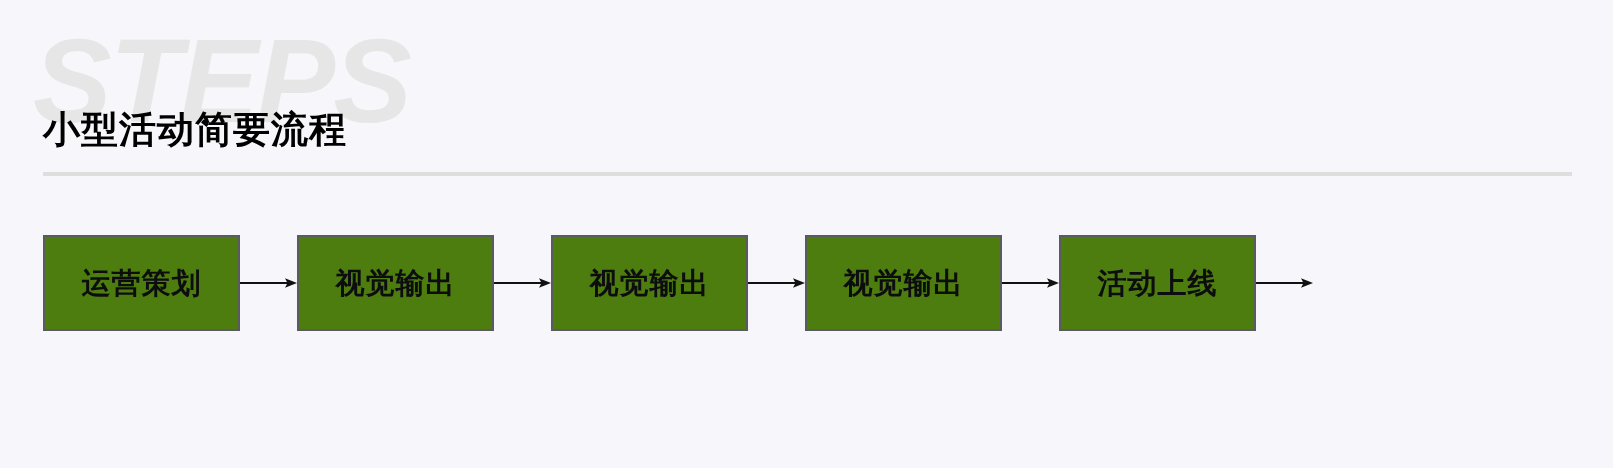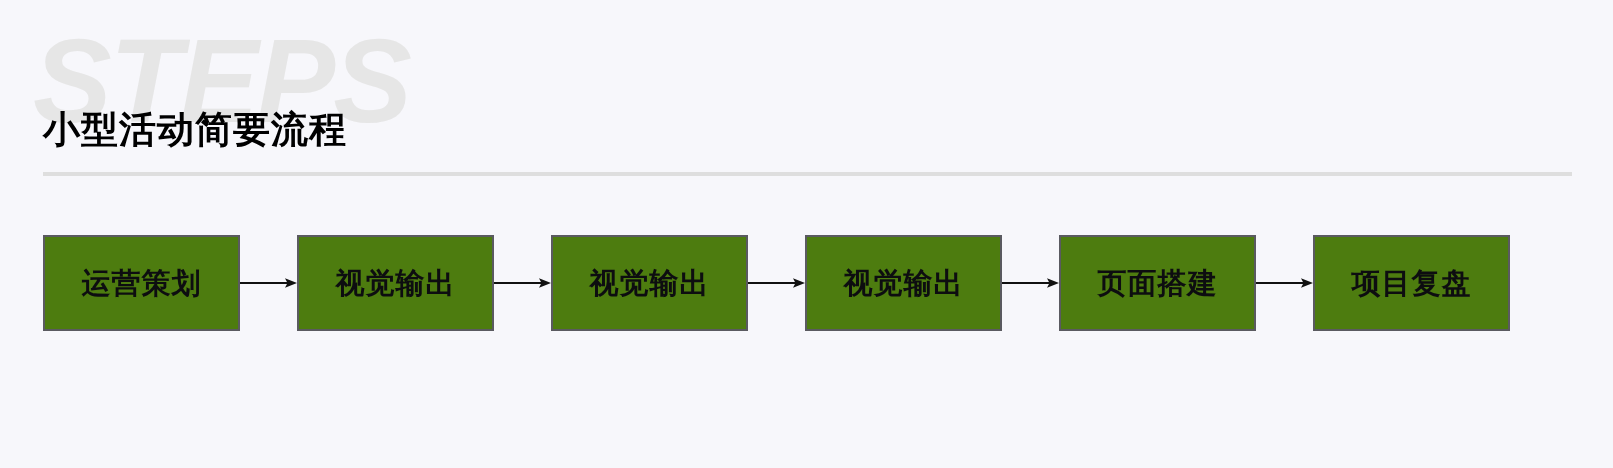--- a/index.html
+++ b/index.html
@@ -153,26 +153,23 @@
       <div class="flow-node">
         <span class="flow-node-label">视觉输出</span>
       </div>
       <div class="flow-arrow">
         <svg width="57" height="16" viewBox="0 0 57 16" aria-hidden="true">
           <line x1="0" y1="8" x2="52" y2="8" stroke="#111111" stroke-width="2"></line>
           <path d="M57 8 L45 3.2 L47.5 8 L45 12.8 Z" fill="#111111"></path>
         </svg>
       </div>
       <div class="flow-node">
-        <span class="flow-node-label">页面搭建</span>
+        <span class="flow-node-label">活动上线</span>
       </div>
       <div class="flow-arrow">
         <svg width="57" height="16" viewBox="0 0 57 16" aria-hidden="true">
           <line x1="0" y1="8" x2="52" y2="8" stroke="#111111" stroke-width="2"></line>
           <path d="M57 8 L45 3.2 L47.5 8 L45 12.8 Z" fill="#111111"></path>
         </svg>
       </div>
-      <div class="flow-node">
-        <span class="flow-node-label">项目复盘</span>
-      </div>
     </div>
 
 </div>
 
 </body></html>

